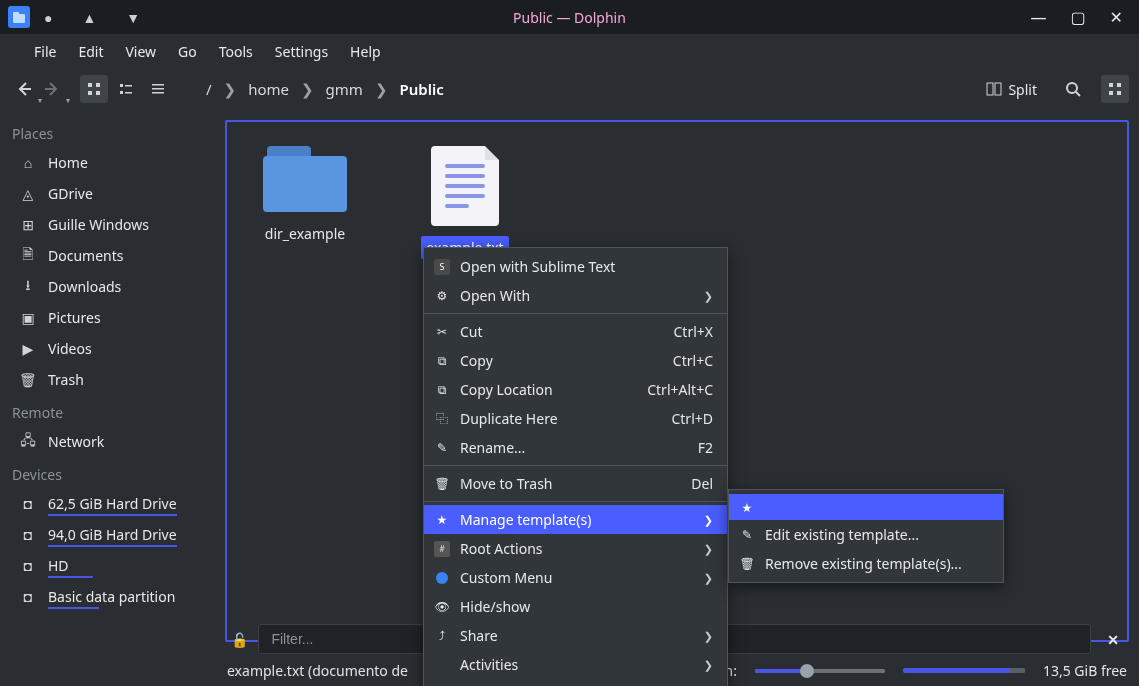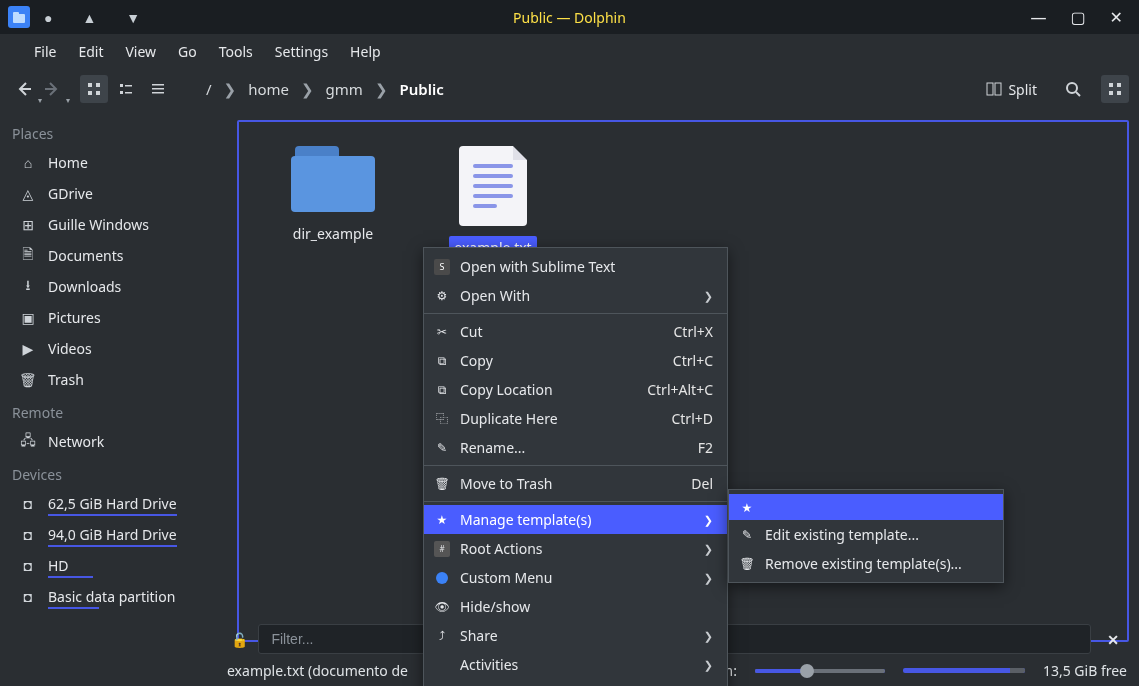--- a/index.html
+++ b/index.html
@@ -23,21 +23,21 @@
     width: 22px; height: 22px;
     margin-left: 8px;
     background: #3b82f6;
     border-radius: 3px;
     display: flex; align-items: center; justify-content: center;
   }
   .titlebar .mini-icons { margin-left: 14px; display: flex; gap: 30px; }
   .titlebar .mini-icons span { color: #c8cfd5; font-size: 14px; }
   .titlebar .title {
     position: absolute; left: 0; right: 0; text-align: center;
-    font-size: 14px; color: #fde047;
+    font-size: 14px; color: #f9a8d4;
   }
   .titlebar .winbtns {
     position: absolute; right: 8px; top: 0; bottom: 0;
     display: flex; align-items: center; gap: 24px; padding: 0 8px;
   }
   .titlebar .winbtns span { font-size: 16px; color: #e6e8eb; }
   
   .menubar {
     height: 34px;
     background: #2a2e32;
@@ -96,21 +96,20 @@
   }
   .toolbar .right .iconbtn {
     width: 28px; height: 28px; display: flex; align-items: center; justify-content: center;
     border-radius: 3px;
   }
   .toolbar .right .iconbtn.active { background: #3e444a; }
   
   .main {
     display: flex;
     height: calc(686px - 34px - 34px - 42px - 34px);
-    gap: 12px;
   }
   .sidebar {
     width: 215px;
     background: #2a2e32;
     padding-top: 6px;
     overflow: hidden;
   }
   .sidebar .section {
     color: #8a9199;
     font-size: 14px;
@@ -141,21 +140,21 @@
   
   .content {
     flex: 1;
     background: #2a2e32;
     padding: 10px;
   }
   .content .filepane {
     border: 2px solid #4757e4;
     height: 100%;
     border-radius: 2px;
-    padding: 24px 44px;
+    padding: 24px 28px;
     display: flex;
     align-items: flex-start;
     gap: 60px;
   }
   .file-item {
     display: flex; flex-direction: column; align-items: center;
     width: 100px;
     gap: 10px;
   }
   .file-item .label { font-size: 14px; color: #e6e8eb; padding: 2px 5px;}

